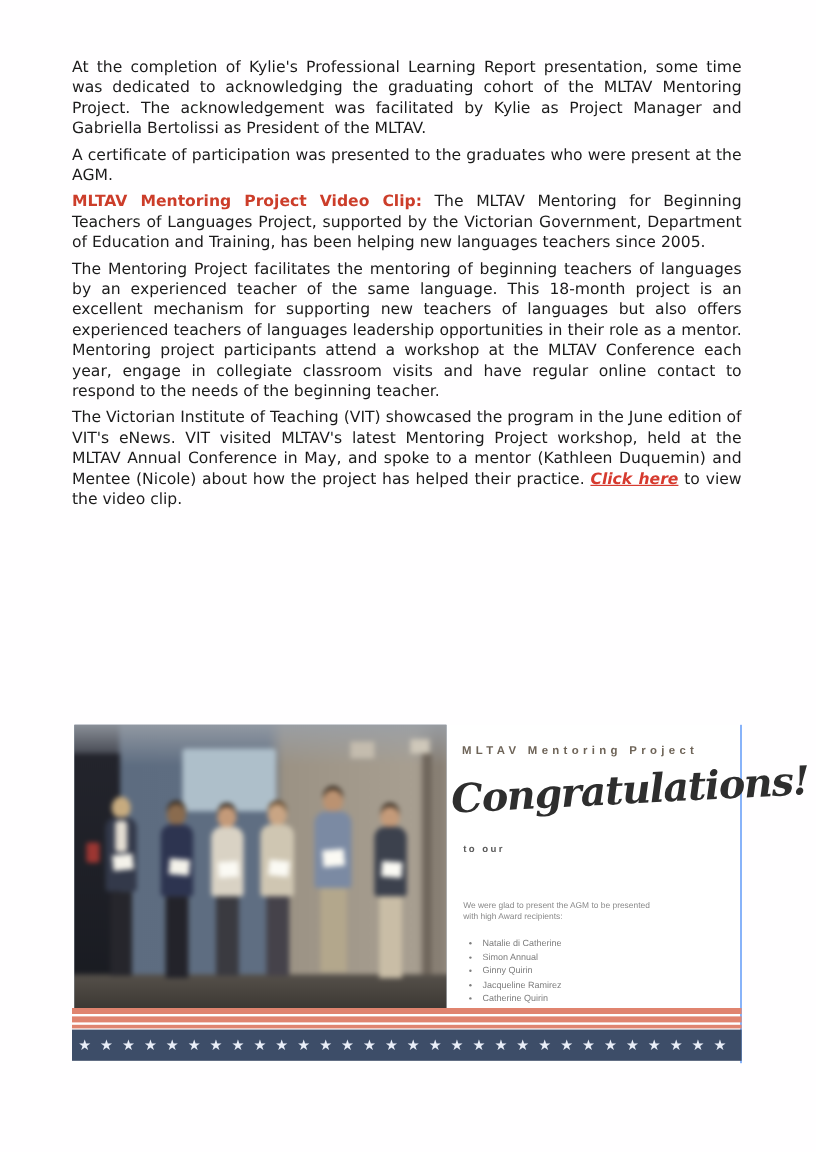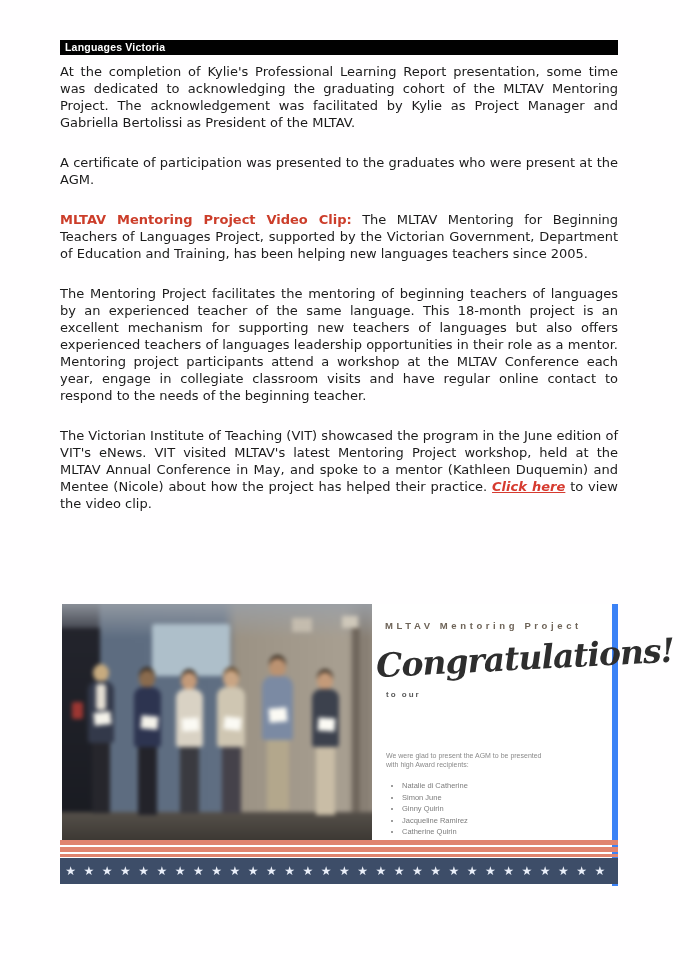--- a/index.html
+++ b/index.html
@@ -15,28 +15,28 @@
     padding:2px 4px 2px 5px; height:15px; line-height:11px;
     letter-spacing:0.2px;
   }
 
   .body-text {
     font-family:"DejaVu Sans", sans-serif;
     font-size:13px; line-height:17px; text-align:justify; color:#1b1b1b;
   }
   .para { margin-top:14px; }
   .para.first { margin-top:8px; }
-  .gap-lg { margin-top:23px; }
+  .gap-lg { margin-top:5px; }
   .red-head { color:#cc3d2a; font-weight:bold; }
   .red-link { color:#d63a2f; font-weight:bold; text-decoration:underline; cursor:pointer;font-style:italic; }
 
   
   .flyer {
     position:absolute; left:60px; top:604px; width:558px; height:282px;
-    background:#ffffff; border-right:6px solid #3b82f6;
+    background:#ffffff; border-right:1px solid #3b82f6;
   }
 
   
   .photo {
     position:absolute; left:2px; top:0; width:310px; height:236px;
     overflow:hidden; background:#5d6c80;
   }
   .photo-blur { position:absolute; left:-6px; top:-6px; width:322px; height:248px; filter:blur(2px); }
   .ph { position:absolute; }
 
@@ -55,21 +55,21 @@
     position:absolute; left:325px; top:16px; font-size:9.5px; font-weight:bold;
     letter-spacing:3.6px; color:#6e6458; white-space:nowrap;
   }
   .fly-script {
     position:absolute; left:316px; top:36px; width:240px;
     font-family:"DejaVu Serif", serif; font-style:italic; font-weight:bold;
     font-size:33px; color:#2e2e2e; transform:rotate(-3deg); letter-spacing:-1px;
     white-space:nowrap;
   }
   .fly-leadin {
-    position:absolute; left:326px; top:86px; font-size:8px; font-weight:bold;
+    position:absolute; left:326px; top:99px; font-size:8px; font-weight:bold;
     letter-spacing:2px; color:#5a5a5a;
   }
   .fly-title {
     position:absolute; left:324px; top:110px;
     font-family:"Liberation Serif", serif; font-size:26px; color:#3d3d3d;
     white-space:nowrap;
   }
   .fly-intro {
     position:absolute; left:326px; top:147px; font-size:7px; line-height:9px;
     color:#8a8a8a; width:220px;
@@ -84,23 +84,20 @@
     background:#010101; color:#fff; font-weight:bold; font-size:11.5px;
     display:flex; justify-content:space-between; align-items:center;
     padding:0 5px;
   }
 </style>
 </head>
 <body>
 
 <div class="page">
   <div class="content">
-    <div class="header-bar">
-      <span>Languages Victoria</span>
-    </div>
 
     <p class="body-text para first">At the completion of Kylie's Professional Learning Report presentation, some time was dedicated to acknowledging the graduating cohort of the MLTAV Mentoring Project. The acknowledgement was facilitated by Kylie as Project Manager and Gabriella Bertolissi as President of the MLTAV.</p>
 
     <p class="body-text gap-lg">A certificate of participation was presented to the graduates who were present at the AGM.</p>
 
     <p class="body-text gap-lg"><span class="red-head">MLTAV Mentoring Project Video Clip:</span><span> The MLTAV Mentoring for Beginning Teachers of Languages Project, supported by the Victorian Government, Department of Education and Training, has been helping new languages teachers since 2005.</span></p>
 
     <p class="body-text gap-lg">The Mentoring Project facilitates the mentoring of beginning teachers of languages by an experienced teacher of the same language. This 18-month project is an excellent mechanism for supporting new teachers of languages but also offers experienced teachers of languages leadership opportunities in their role as a mentor. Mentoring project participants attend a workshop at the MLTAV Conference each year, engage in collegiate classroom visits and have regular online contact to respond to the needs of the beginning teacher.</p>
 
     <p class="body-text gap-lg"><span>The Victorian Institute of Teaching (VIT) showcased the program in the June edition of VIT's eNews.  VIT visited MLTAV's latest Mentoring Project workshop, held at the MLTAV Annual Conference  in May, and spoke to a mentor (Kathleen Duquemin) and Mentee (Nicole) about how the project has helped their practice. </span><a class="red-link">Click here</a><span> to view the video clip.</span></p>
@@ -171,21 +168,21 @@
 
     <div class="fly-kicker">MLTAV Mentoring Project</div>
     <div class="fly-script">Congratulations!</div>
     <div class="fly-leadin">to our</div>
     <div class="fly-intro">
       <div>We were glad to present the AGM to be presented</div>
       <div>with high Award recipients:</div>
     </div>
     <ul class="fly-list">
       <li>Natalie di Catherine</li>
-      <li>Simon June</li>
+      <li>Simon Annual</li>
       <li>Ginny Quirin</li>
       <li>Jacqueline Ramirez</li>
       <li>Catherine Quirin</li>
     </ul>
 
     <div class="stripe salmon" style="top:236px;height:5px;"></div>
     <div class="stripe salmon" style="top:243px;height:5px;"></div>
     <div class="stripe salmon" style="top:250px;height:3px;"></div>
     <div class="star-band">★★★★★★★★★★★★★★★★★★★★★★★★★★★★★★</div>
   </div>

